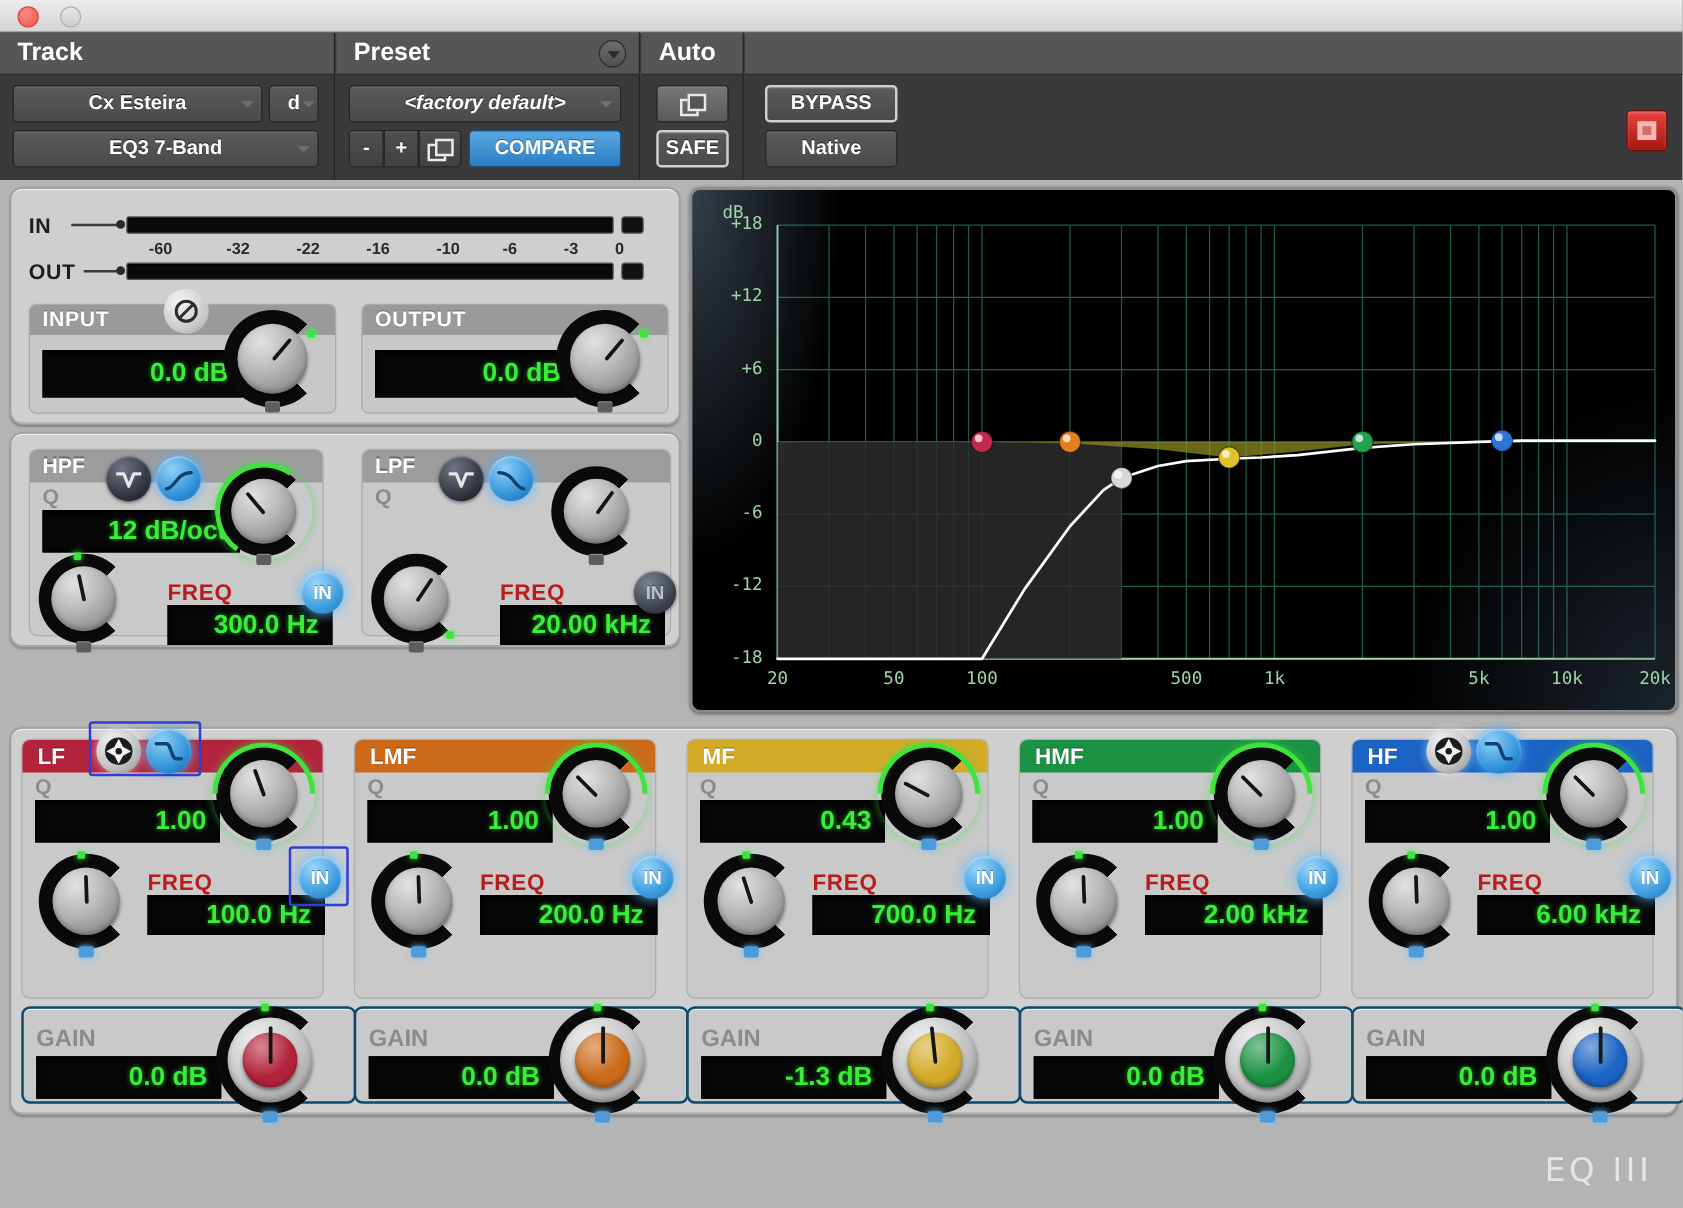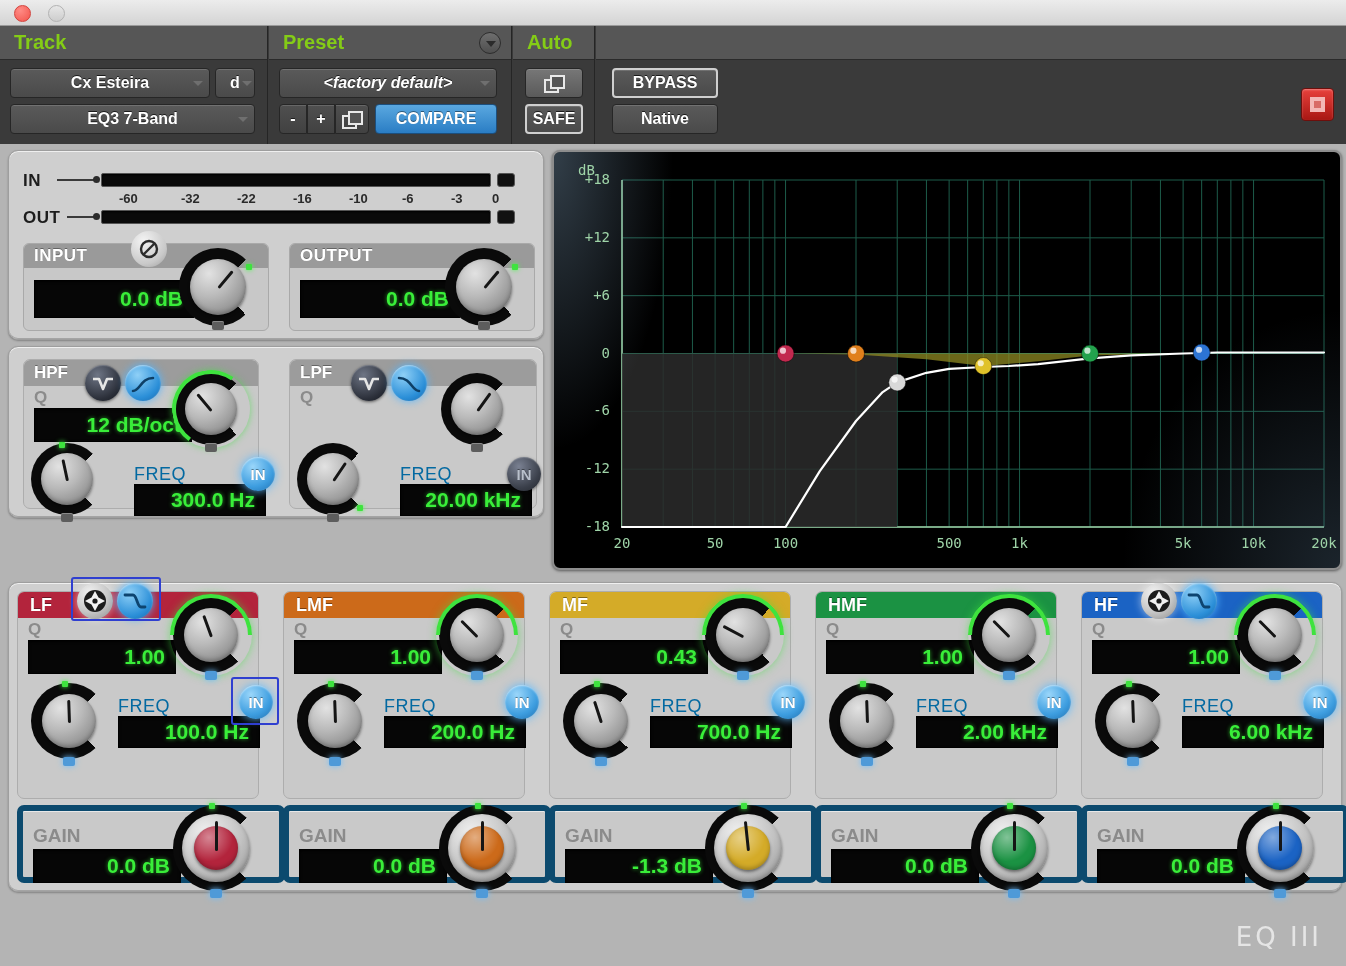--- a/index.html
+++ b/index.html
@@ -20,21 +20,21 @@
   .tb-close{ left:14px; background:radial-gradient(circle at 35% 30%,#ff8b85,#f2544c); border:1px solid #d3423c;}
   .tb-min{ left:48px; background:linear-gradient(#e7e7e7,#cdcdcd); border:1px solid #b2b2b2;}
 
   
   .header{
     position:absolute; left:0; top:26px; width:1346px; height:118px;
     background:#3a3a3a;
   }
   .hdr-col{ position:absolute; top:0; height:118px; }
   .hdr-labelrow{
-    height:34px; color:#84cc16; font-size:20px; font-weight:bold;
+    height:34px; color:#ffffff; font-size:20px; font-weight:bold;
     display:flex; align-items:center; padding-left:14px;
     background:#565656; border-bottom:1px solid #2a2a2a;
   }
   .col-track{ left:0; width:268px; border-right:1px solid #252525;}
   .col-preset{ left:269px; width:243px; border-right:1px solid #252525;}
   .col-auto{ left:513px; width:82px; border-right:1px solid #252525;}
   .col-misc{ left:596px; width:750px;}
   .col-misc .hdr-labelrow{ background:#565656;}
 
   .dark-btn{
@@ -161,21 +161,21 @@
   
   #filtPanel{ left:8px; top:202px; width:536px; height:172px;}
   .filtSub{ position:absolute; background:#c9c9c9; border:1px solid #adadad; border-radius:7px;
             box-shadow:inset 0 1px 0 #e8e8e8;}
   .cap-gray{
     position:absolute; height:26px; background:#9c9c9c; border-radius:6px 6px 0 0;
     color:#fff; font-size:17px;font-weight:bold; display:flex;align-items:center;padding-left:10px;
     text-shadow:0 -1px 0 rgba(0,0,0,.35);
   }
   .qlabel{ position:absolute; color:#8b8b8b; font-size:17px; font-weight:bold;}
-  .freqlabel{ position:absolute; color:#0369a1; font-size:18px; font-weight:normal; letter-spacing:.5px;}
+  .freqlabel{ position:absolute; color:#b91c1c; font-size:18px; font-weight:bold; letter-spacing:.5px;}
 
   .shapebtn{
     position:absolute; width:36px;height:36px;border-radius:50%;
     display:flex;align-items:center;justify-content:center; cursor:pointer;
   }
   .sb-dark{ background:radial-gradient(circle at 35% 28%,#6e7585,#2a2e38 70%,#171a20);
             box-shadow:0 1px 3px rgba(0,0,0,.55), inset 0 1px 1px rgba(255,255,255,.22);}
   .sb-blue{ background:radial-gradient(circle at 35% 28%,#8fd0f7,#2b8fd8 65%,#1566ac);
             box-shadow:0 0 9px rgba(80,180,255,.95), inset 0 1px 2px rgba(255,255,255,.5);}
   .sb-wht{ background:radial-gradient(circle at 35% 28%,#f4f4f4,#c9c9c9 65%,#9d9d9d);}
@@ -222,21 +222,21 @@
     box-shadow:inset 0 1px 0 #e8e8e8;
   }
   .bandcap{
     position:absolute; left:0; top:0; height:26px; width:100%;
     border-radius:6px 6px 0 0; color:#fff; font-size:18px;font-weight:bold;
     display:flex;align-items:center;padding-left:12px;
     text-shadow:0 -1px 0 rgba(0,0,0,.4);
   }
   .gainbox{
     position:absolute; left:8px; top:222px; width:268px; height:78px;
-    background:#c9c9c9; border:6px solid #0c4a6e; border-radius:7px;
+    background:#c9c9c9; border:2px solid #0c4a6e; border-radius:7px;
     box-shadow:inset 0 1px 0 #e8e8e8;
   }
   .gainlbl{ position:absolute; left:10px; top:14px; color:#8b8b8b; font-size:19px; font-weight:bold;}
 
   .brand{
     position:absolute; right:24px; bottom:14px; color:#eaeaea; font-size:26px;
     font-family:"DejaVu Sans", sans-serif; letter-spacing:3px; opacity:.92;
   }
 </style>
 </head>

